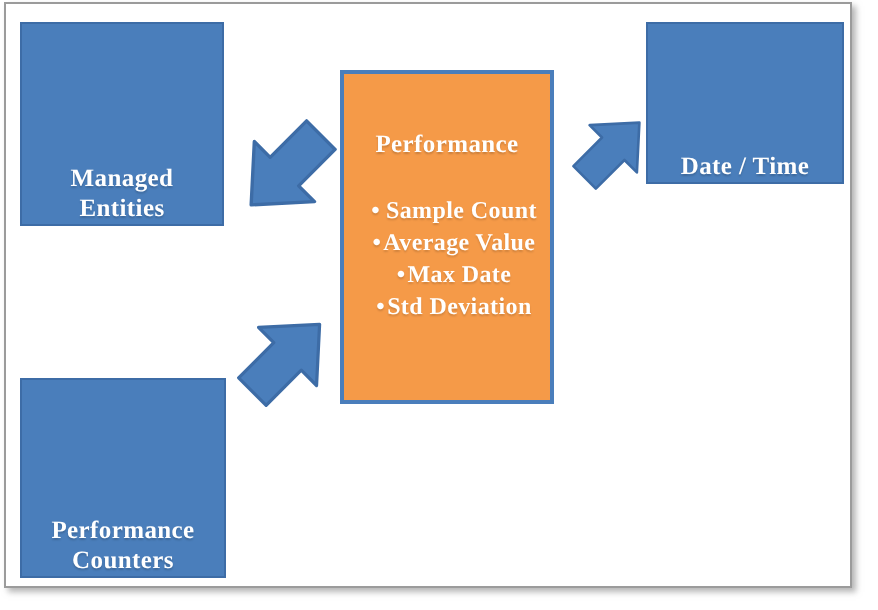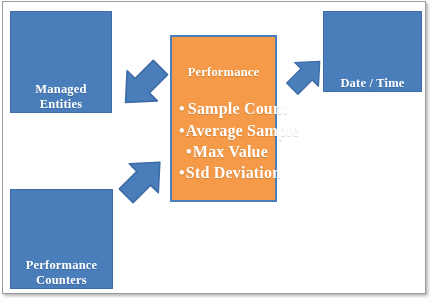--- a/index.html
+++ b/index.html
@@ -82,21 +82,21 @@
     text-shadow: 0 1px 1px rgba(0,0,0,0.18);
   }
   #performance-bullets {
     list-style: none;
     margin: 0;
     padding: 18px 0 0 7px;
   }
   #performance-bullets li {
     color: #ffffff;
     font-weight: bold;
-    font-size: 16px;
+    font-size: 12px;
     line-height: 1.33;
     white-space: nowrap;
     text-shadow: 0 1px 1px rgba(0,0,0,0.15);
   }
   #performance-bullets li::before {
     content: "\2022";
     margin-right: 1px;
   }
   #performance-bullets li.wide::before {
     content: "\2022";
@@ -124,22 +124,22 @@
     </div>
 
     <div class="box blue-box" id="box-date-time">
       <span class="label">Date / Time</span>
     </div>
 
     <div class="box" id="box-performance">
       <span id="performance-title">Performance</span>
       <ul id="performance-bullets">
         <li class="wide">Sample Count</li>
-        <li>Average Sample</li>
-        <li>Max Value</li>
+        <li>Average Value</li>
+        <li>Max Date</li>
         <li>Std Deviation</li>
       </ul>
     </div>
 
     <div class="arrow" style="left:112px; top:55px;">
       <svg width="56" height="56" viewBox="0 0 100 100">
         <g transform="rotate(-135 50 50)">
           <polygon points="50,6 88,48 68,48 68,94 32,94 32,48 12,48" fill="#4A7EBB" stroke="#3d6ca6" stroke-width="3" stroke-linejoin="round"></polygon>
         </g>
       </svg>

